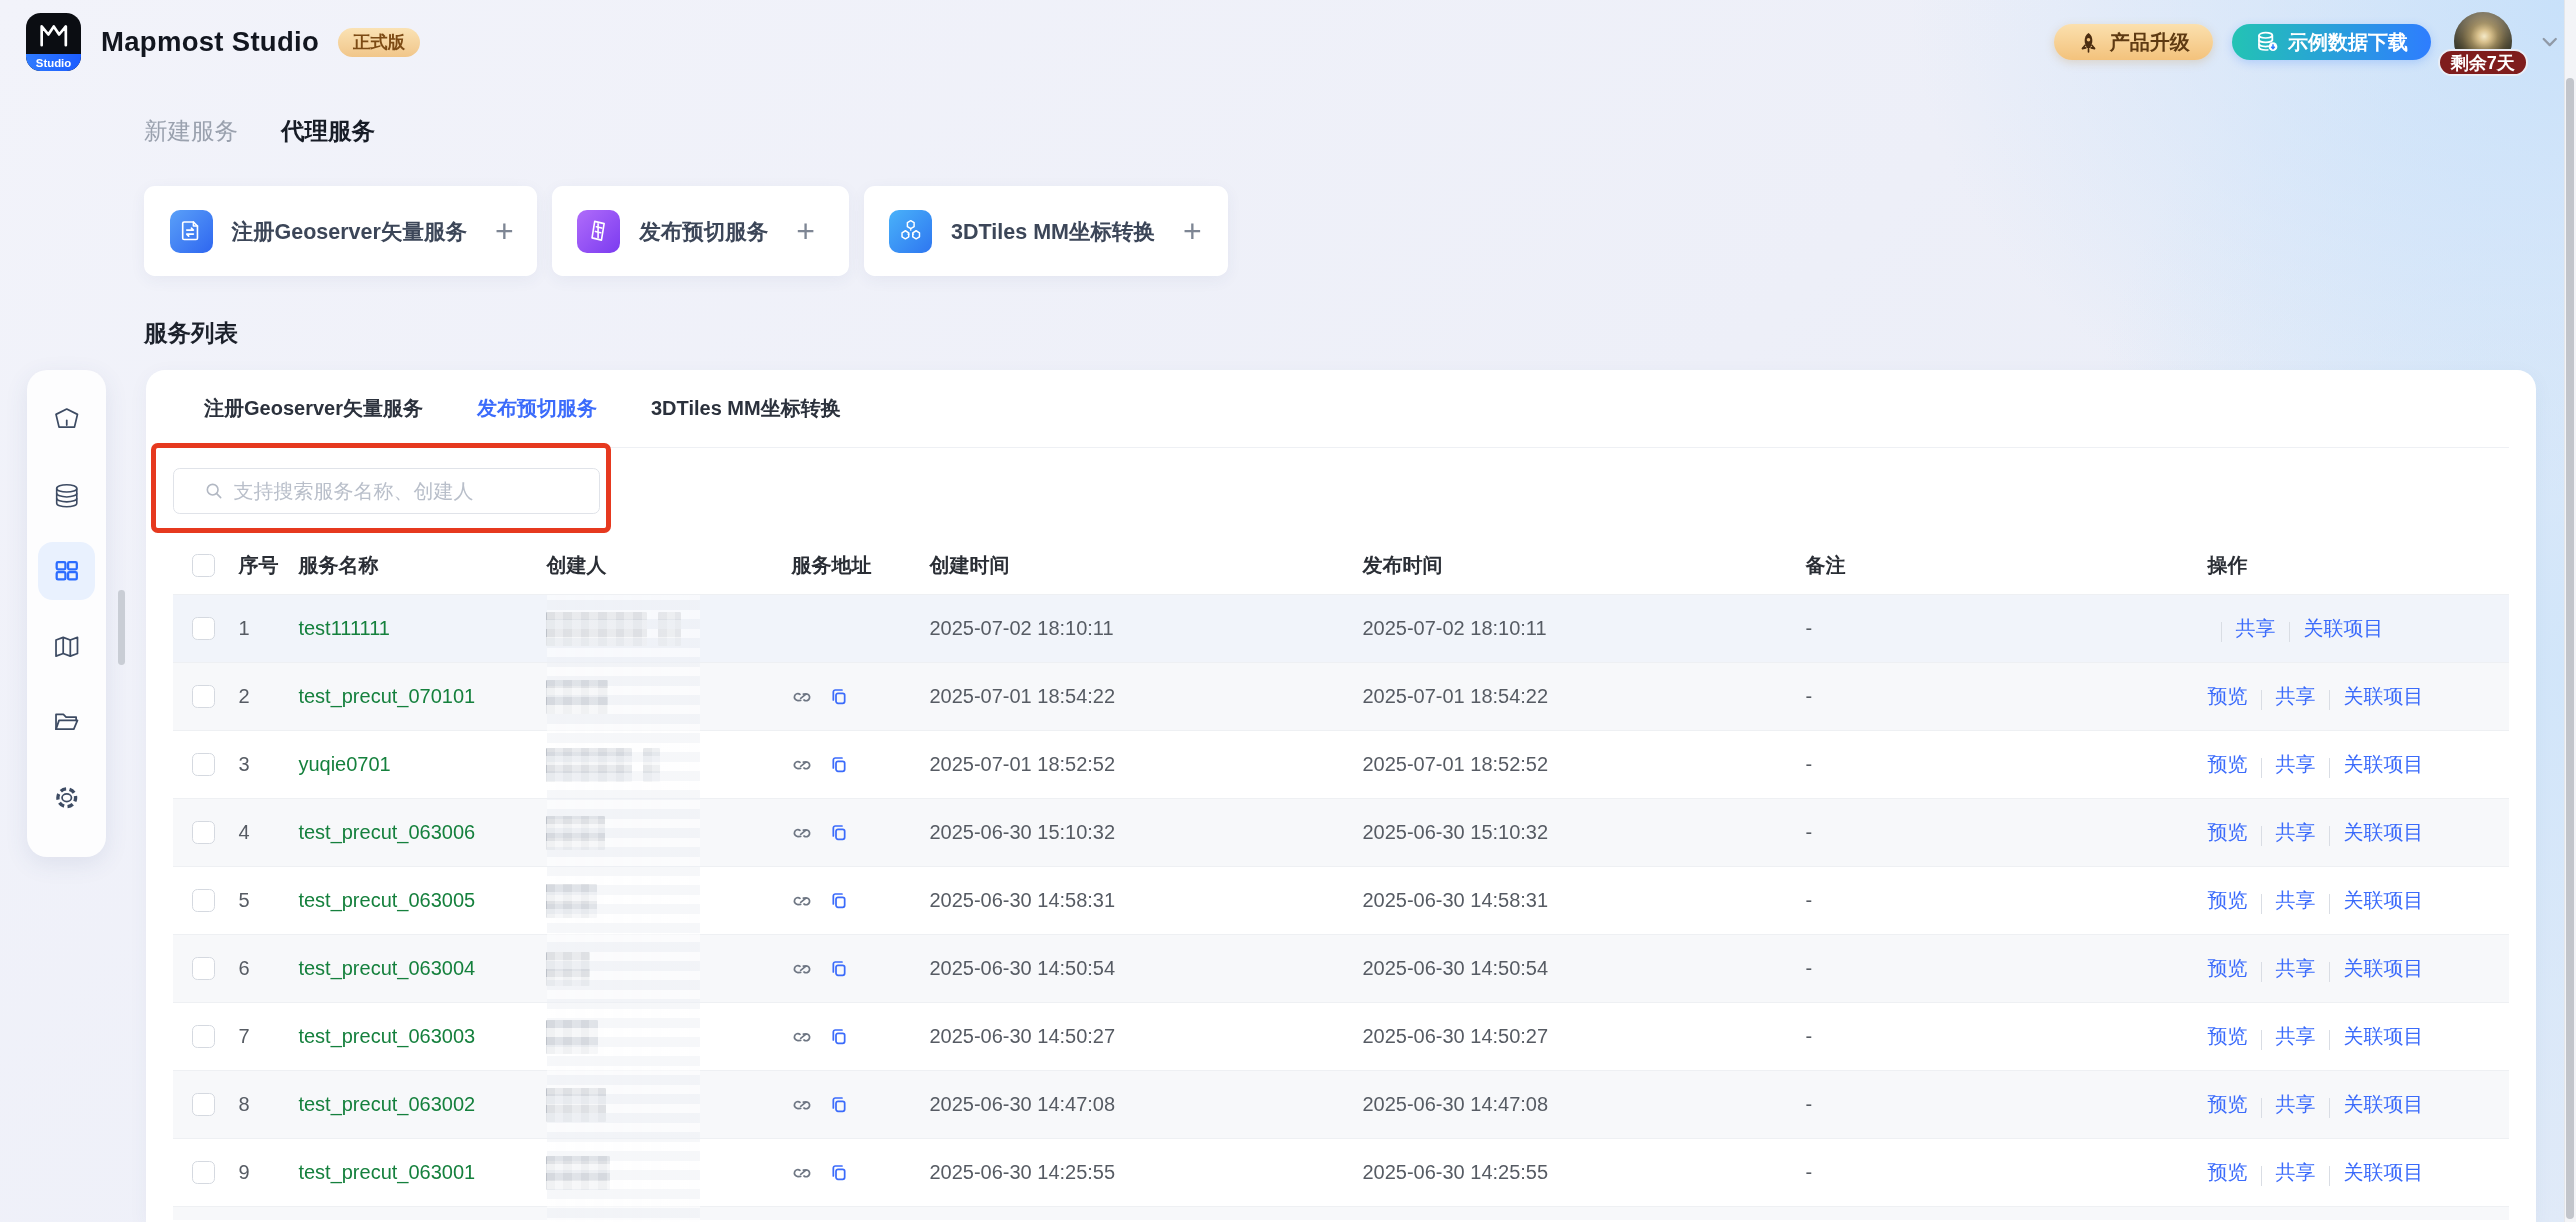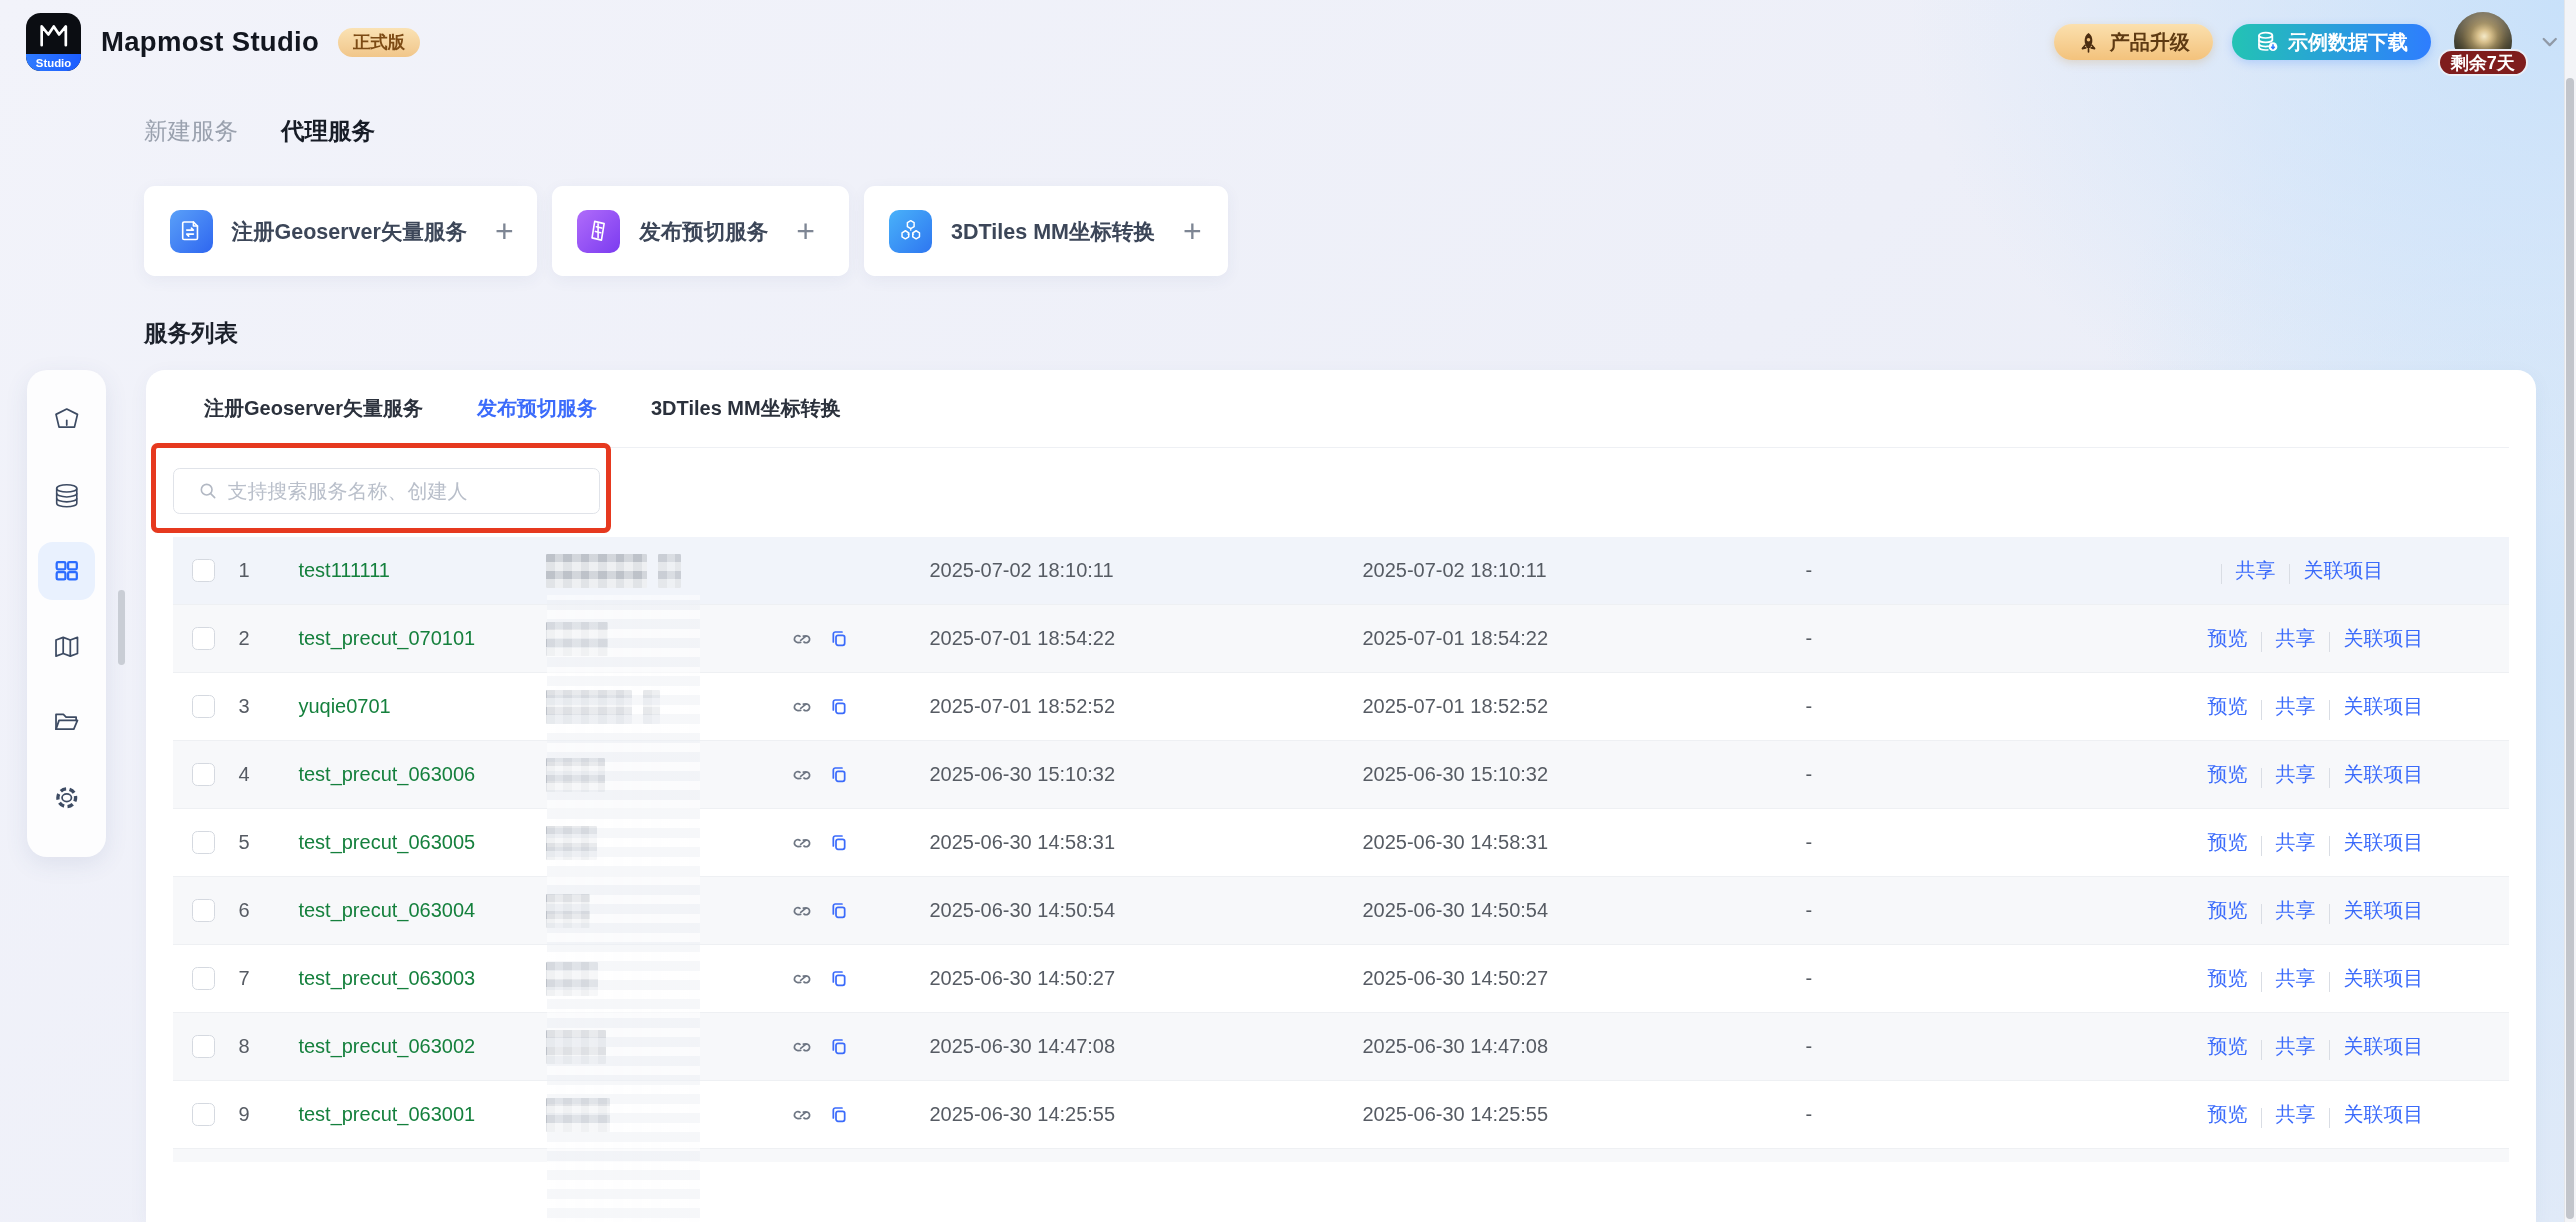--- a/index.html
+++ b/index.html
@@ -71,21 +71,21 @@
   .mini-scroll { position:absolute; left:118px; top:590px; width:6.7px; height:75px; border-radius:3.4px; background:#c9cdd5; }
 
   
   .panel { position:absolute; left:146px; top:370px; width:2390px; height:852px; background:#fff;
     border-radius:19px 19px 0 0; box-shadow:0 5.4px 20px rgba(55,80,125,.05); padding:0 27px; }
   .ptabs { height:78px; display:flex; align-items:center; gap:54px; border-bottom:1.3px solid #eef0f4; padding-left:31px; }
   .ptab { position:relative; height:100%; display:flex; align-items:center; font-size:20px; font-weight:600; color:#2b313c; cursor:pointer; }
   .ptab.active { color:#3b6bfb; }
   .ptab.active::after { content:''; position:absolute; left:-2.7px; right:-2.7px; bottom:-1.3px; height:4.7px; background:#2f63f3; }
   .search-box { margin-top:20px; width:427px; height:46px; border:1.3px solid #e0e3e9; border-radius:6.7px;
-    background:#fff; display:flex; align-items:center; padding:0 24px; gap:9.4px; }
+    background:#fff; display:flex; align-items:center; padding:0 30px; gap:9.4px; }
   .search-box input { border:none; outline:none; flex:1; font-size:20px; color:#3c424d;
     font-family:"Liberation Sans","DejaVu Sans",sans-serif; background:transparent; }
   .search-box input::placeholder { color:#b9bfca; }
 
   
   .table { position:relative; margin-top:23px; }
   .tgrid { display:grid; grid-template-columns:56px 60px 248px 245px 138px 433px 443px 402px 1fr; align-items:center; }
   .thead { height:58px; font-size:20px; font-weight:700; color:#2a2e35; border-bottom:0.7px solid #eef0f3; }
   .cell { padding-left:9.4px; white-space:nowrap; overflow:hidden; }
   .trow { height:68px; font-size:20px; color:#565b63; border-bottom:0.7px solid #eef0f3; position:relative; z-index:2; }
@@ -281,20 +281,33 @@
     <span>
       <svg width="20" height="20" viewBox="0 0 30 30" fill="none" stroke="#b2b8c3" stroke-width="2.4" stroke-linecap="round">
         <circle cx="13" cy="13" r="8"></circle>
           <path d="M19 19 l6 6"></path>
       </svg>
     </span>
     <input type="text" placeholder="支持搜索服务名称、创建人" style="">
   </div>
 
   <div class="table">
+    <div class="tgrid thead">
+      <div class="cell">
+          <div class="checkbox"></div>
+        </div>
+      <div class="cell">序号</div>
+      <div class="cell">服务名称</div>
+      <div class="cell">创建人</div>
+      <div class="cell">服务地址</div>
+      <div class="cell">创建时间</div>
+      <div class="cell">发布时间</div>
+      <div class="cell">备注</div>
+      <div class="cell">操作</div>
+    </div>
 
     <div id="tbody">
   <div class="tgrid trow hl">
     <div class="cell">
             <div class="checkbox"></div>
           </div>
     <div class="cell num">1</div>
     <div class="cell svc-name">test111111</div>
     <div class="cell mcell">
       <div class="mrow">

